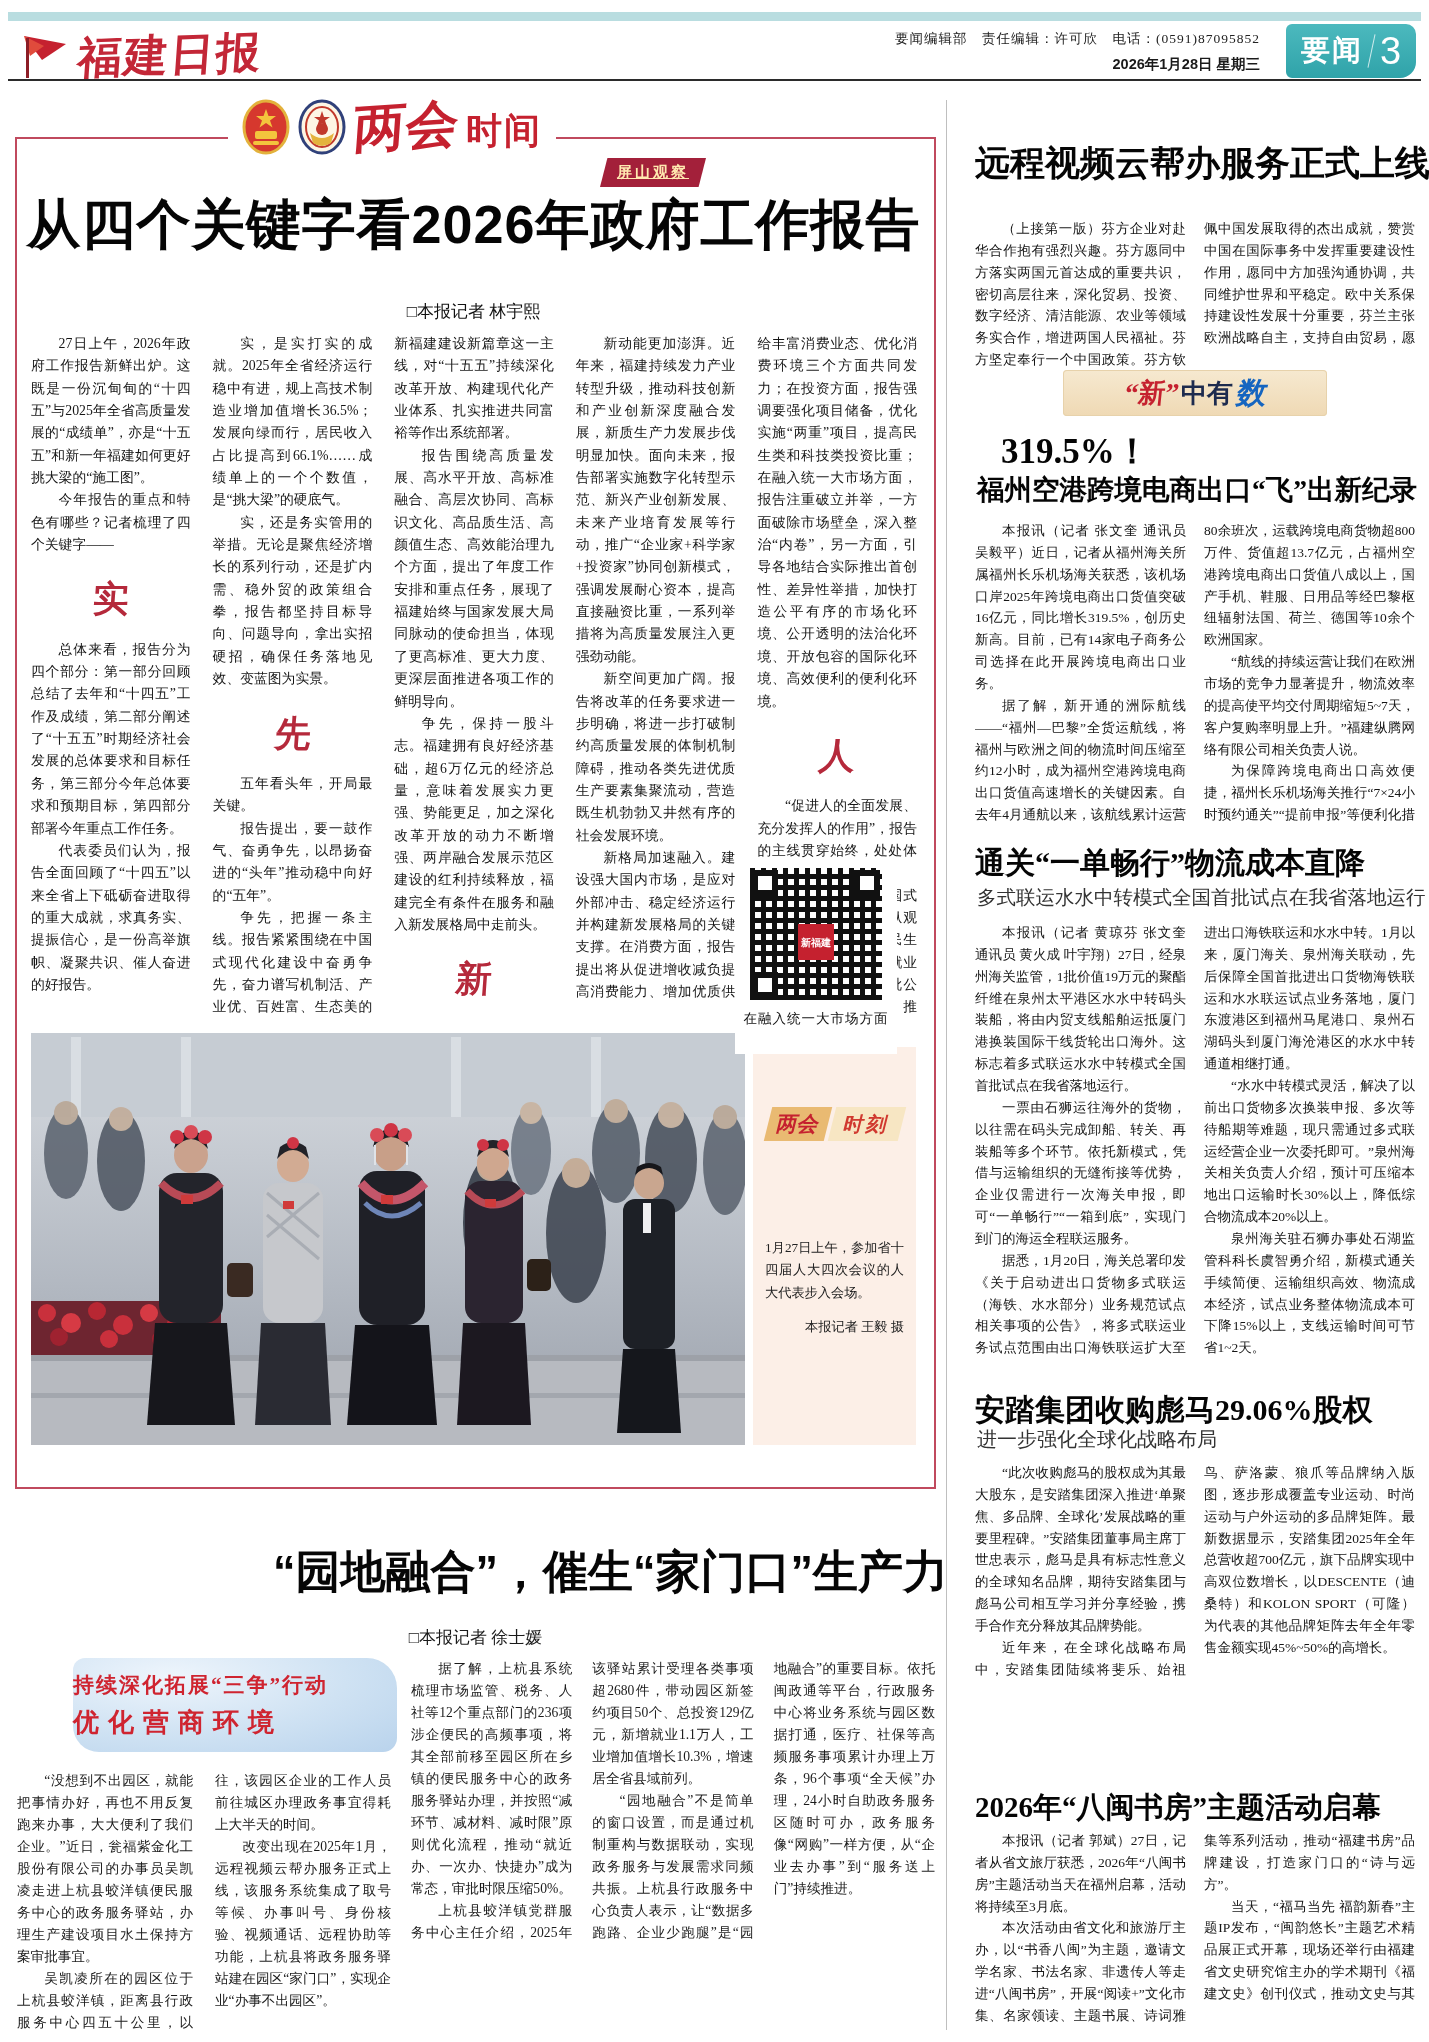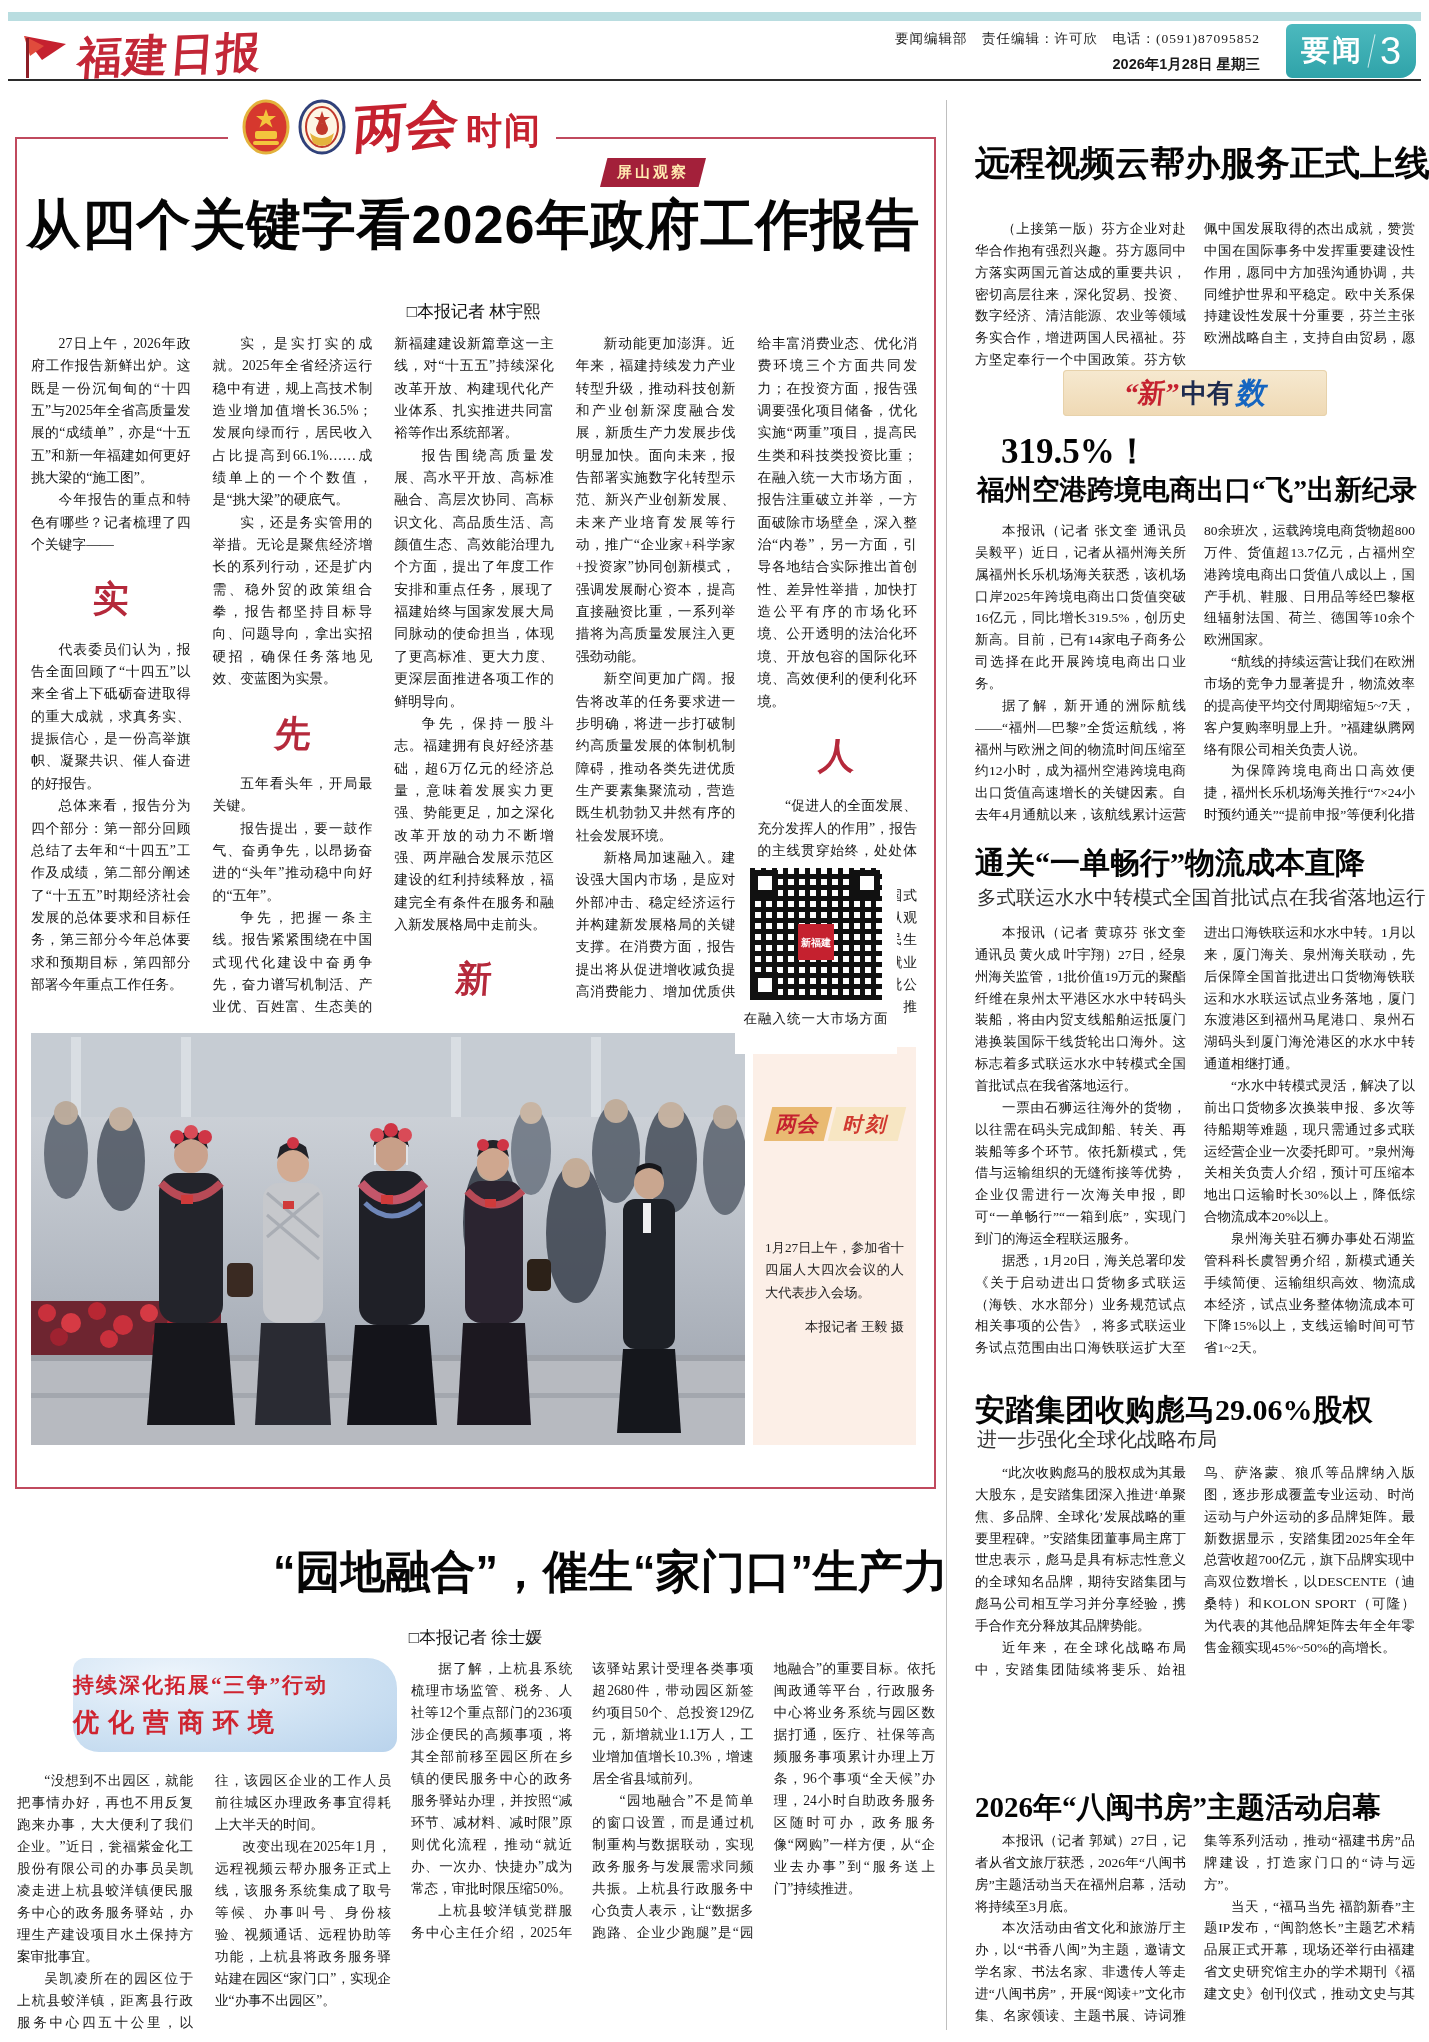--- a/index.html
+++ b/index.html
@@ -36,20 +36,21 @@
   #lhlogo{left:228px;top:92px;height:70px;display:flex;align-items:center;gap:8px;background:#fff;padding:0 14px;z-index:3;}
   #lhlogo .emblem{width:48px;height:56px;}
   #lhlogo .lh1{font-size:52px;font-weight:900;color:#c5212f;transform:skewX(-8deg) rotate(-4deg);font-family:"Liberation Serif",serif;}
   #lhlogo .lh2{font-size:36px;font-weight:900;color:#c5212f;font-family:"Liberation Sans",sans-serif;letter-spacing:2px;margin-top:8px;}
   #tag-pingshan{
     left:600px;top:158px;width:106px;height:29px;z-index:3;
     background:#a3203a;color:#ffe9b0;display:flex;align-items:center;justify-content:center;
     font-size:15px;font-weight:bold;letter-spacing:3px;
     clip-path:polygon(7% 0,100% 0,93% 100%,0 100%);
     font-family:"Liberation Sans",sans-serif;
+    text-decoration:underline;
   }
   #tag-pingshan:before{content:"";position:absolute;left:-12px;width:12px;height:12px;background:#a3203a;transform:rotate(45deg);}
   #main-headline{
     left:17px;top:189px;width:913px;text-align:center;
     font-family:"Liberation Sans","DejaVu Sans",sans-serif;
     font-size:54px;font-weight:700;color:#050505;letter-spacing:1px;white-space:nowrap;
   }
   #main-byline{left:17px;top:300px;width:913px;text-align:center;font-size:17px;color:#111;}
   #main-body{
     left:31px;top:333px;width:886px;height:688px;overflow:hidden;
@@ -196,22 +197,22 @@
 <div class="abs" id="tag-pingshan">屏山观察</div>
 
 <div class="abs" id="main-headline">从四个关键字看2026年政府工作报告</div>
 <div class="abs" id="main-byline">□本报记者 林宇熙</div>
 
 <div class="abs" id="main-body">
   <p>27日上午，2026年政府工作报告新鲜出炉。这既是一份沉甸甸的“十四五”与2025年全省高质量发展的“成绩单”，亦是“十五五”和新一年福建如何更好挑大梁的“施工图”。</p>
   <p>今年报告的重点和特色有哪些？记者梳理了四个关键字——</p>
 
   <div class="kw">实</div>
+  <p>总体来看，报告分为四个部分：第一部分回顾总结了去年和“十四五”工作及成绩，第二部分阐述了“十五五”时期经济社会发展的总体要求和目标任务，第三部分今年总体要求和预期目标，第四部分部署今年重点工作任务。</p>
   <p>代表委员们认为，报告全面回顾了“十四五”以来全省上下砥砺奋进取得的重大成就，求真务实、提振信心，是一份高举旗帜、凝聚共识、催人奋进的好报告。</p>
-  <p>总体来看，报告分为四个部分：第一部分回顾总结了去年和“十四五”工作及成绩，第二部分阐述了“十五五”时期经济社会发展的总体要求和目标任务，第三部分今年总体要求和预期目标，第四部分部署今年重点工作任务。</p>
   <p>实，是实打实的成就。2025年全省经济运行稳中有进，规上高技术制造业增加值增长36.5%；发展向绿而行，居民收入占比提高到66.1%……成绩单上的一个个数值，是“挑大梁”的硬底气。</p>
   <p>实，还是务实管用的举措。无论是聚焦经济增长的系列行动，还是扩内需、稳外贸的政策组合拳，报告都坚持目标导向、问题导向，拿出实招硬招，确保任务落地见效、变蓝图为实景。</p>
 
   <div class="kw">先</div>
   <p>五年看头年，开局最关键。</p>
   <p>报告提出，要一鼓作气、奋勇争先，以昂扬奋进的“头年”推动稳中向好的“五年”。</p>
   <p>争先，把握一条主线。报告紧紧围绕在中国式现代化建设中奋勇争先，奋力谱写机制活、产业优、百姓富、生态美的新福建建设新篇章这一主线，对“十五五”持续深化改革开放、构建现代化产业体系、扎实推进共同富裕等作出系统部署。</p>
   <p>报告围绕高质量发展、高水平开放、高标准融合、高层次协同、高标识文化、高品质生活、高颜值生态、高效能治理九个方面，提出了年度工作安排和重点任务，展现了福建始终与国家发展大局同脉动的使命担当，体现了更高标准、更大力度、更深层面推进各项工作的鲜明导向。</p>
   <p>争先，保持一股斗志。福建拥有良好经济基础，超6万亿元的经济总量，意味着发展实力更强、势能更足，加之深化改革开放的动力不断增强、两岸融合发展示范区建设的红利持续释放，福建完全有条件在服务和融入新发展格局中走前头。</p>
 

